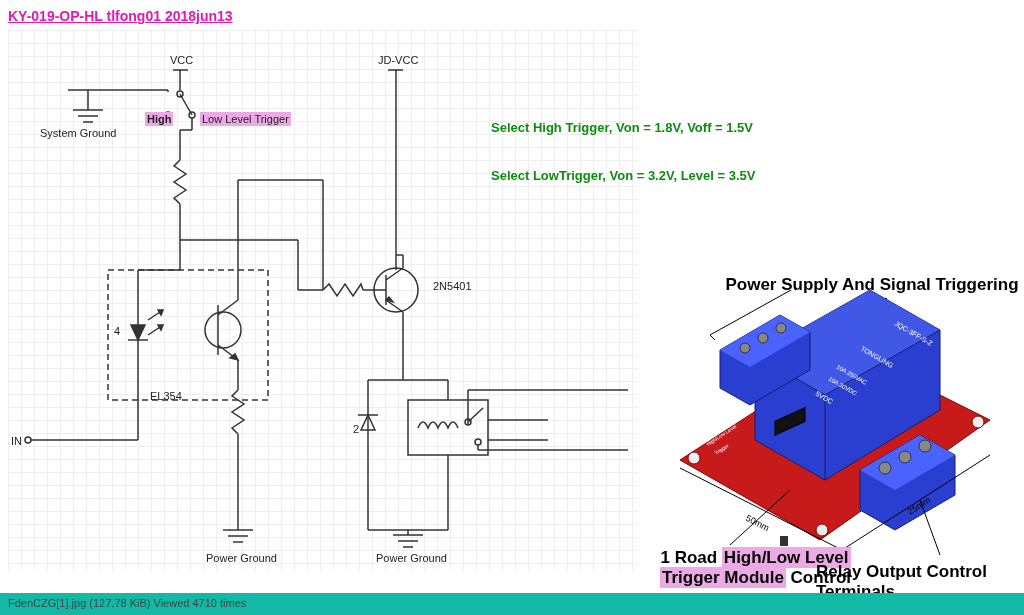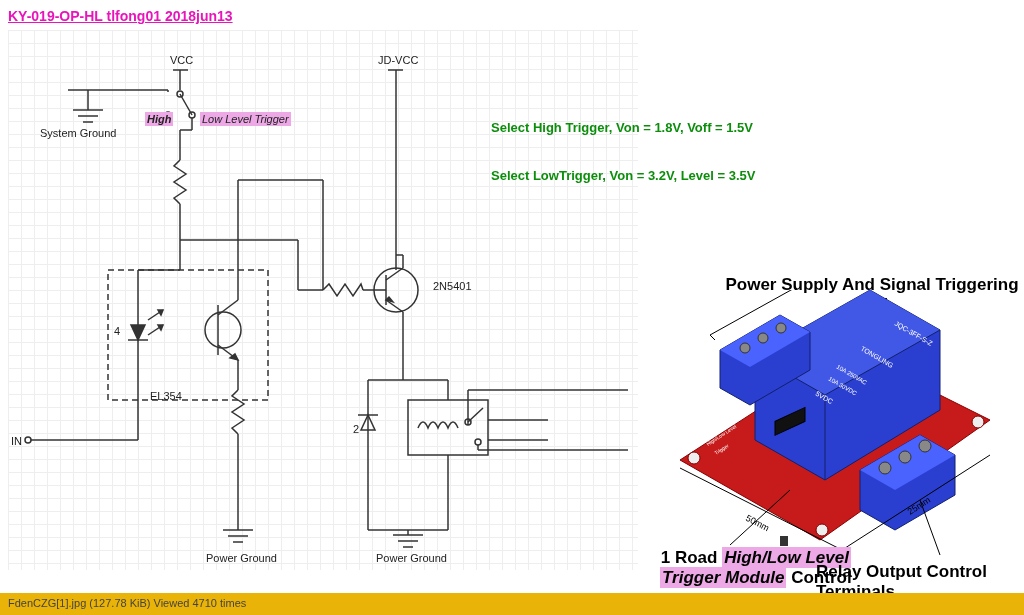--- a/index.html
+++ b/index.html
@@ -30,21 +30,20 @@
   }
   .schematic-label {
     position: absolute;
     font-size: 11px;
     color: #222;
     white-space: nowrap;
   }
   .highlight-pink {
     background: #eda9e6;
     padding: 1px 2px;
-    font-style: italic;
   }
   .spec-text {
     position: absolute;
     color: #0c8e0c;
     font-weight: bold;
     font-size: 13px;
     margin-left: 11px;
   }
   .anno-label {
     position: absolute;
@@ -52,21 +51,21 @@
     color: #000;
     font-weight: bold;
     text-align: center;
     line-height: 1.2;
   }
   .footer-bar {
     position: absolute;
     bottom: 0; left: 0;
     width: 1024px;
     height: 22px;
-    background: #eab308;
+    background: #14b8a6;
     font-size: 11px;
     color: #444;
     padding: 4px 8px;
   }
   
   .relay-module {
     position: absolute;
     top: 290px; left: 660px;
     width: 340px; height: 280px;
   }

